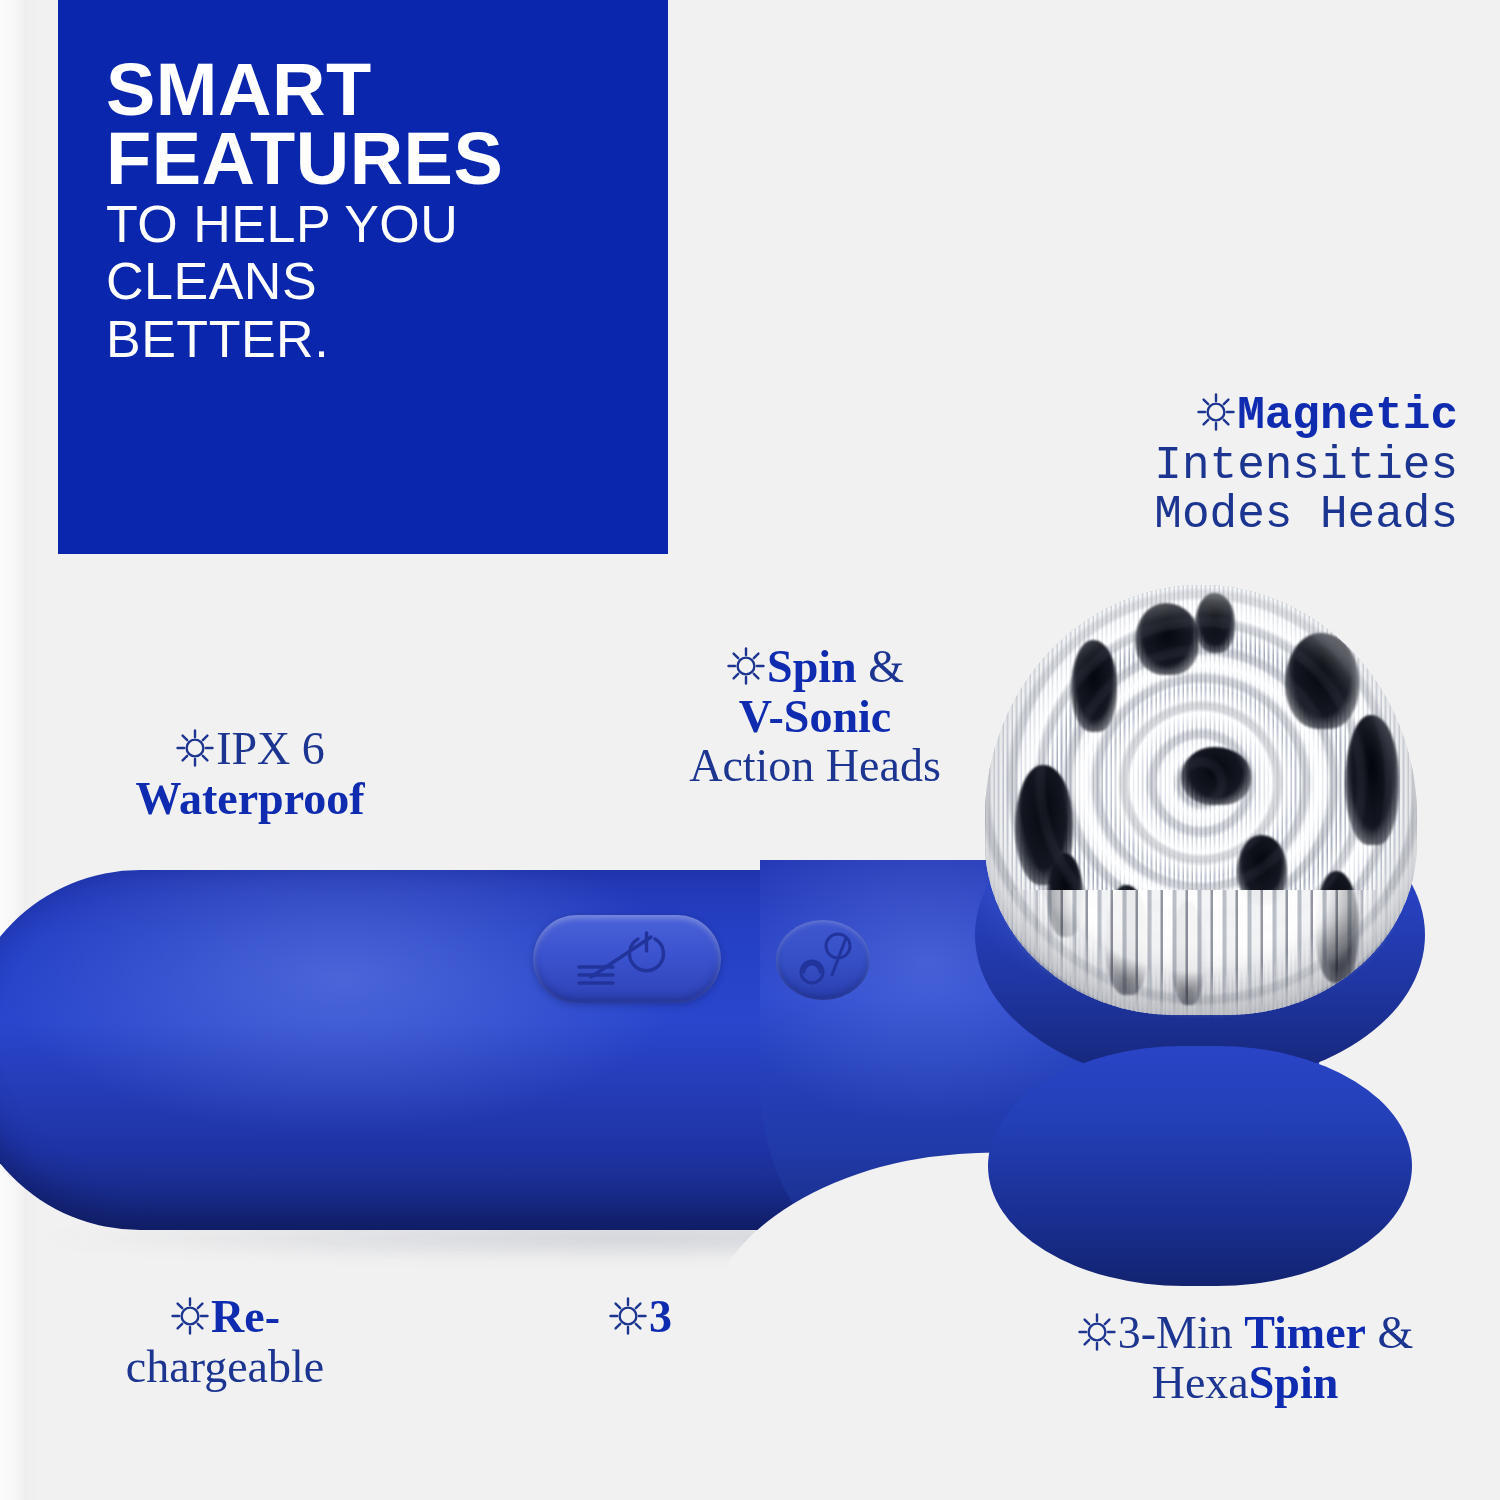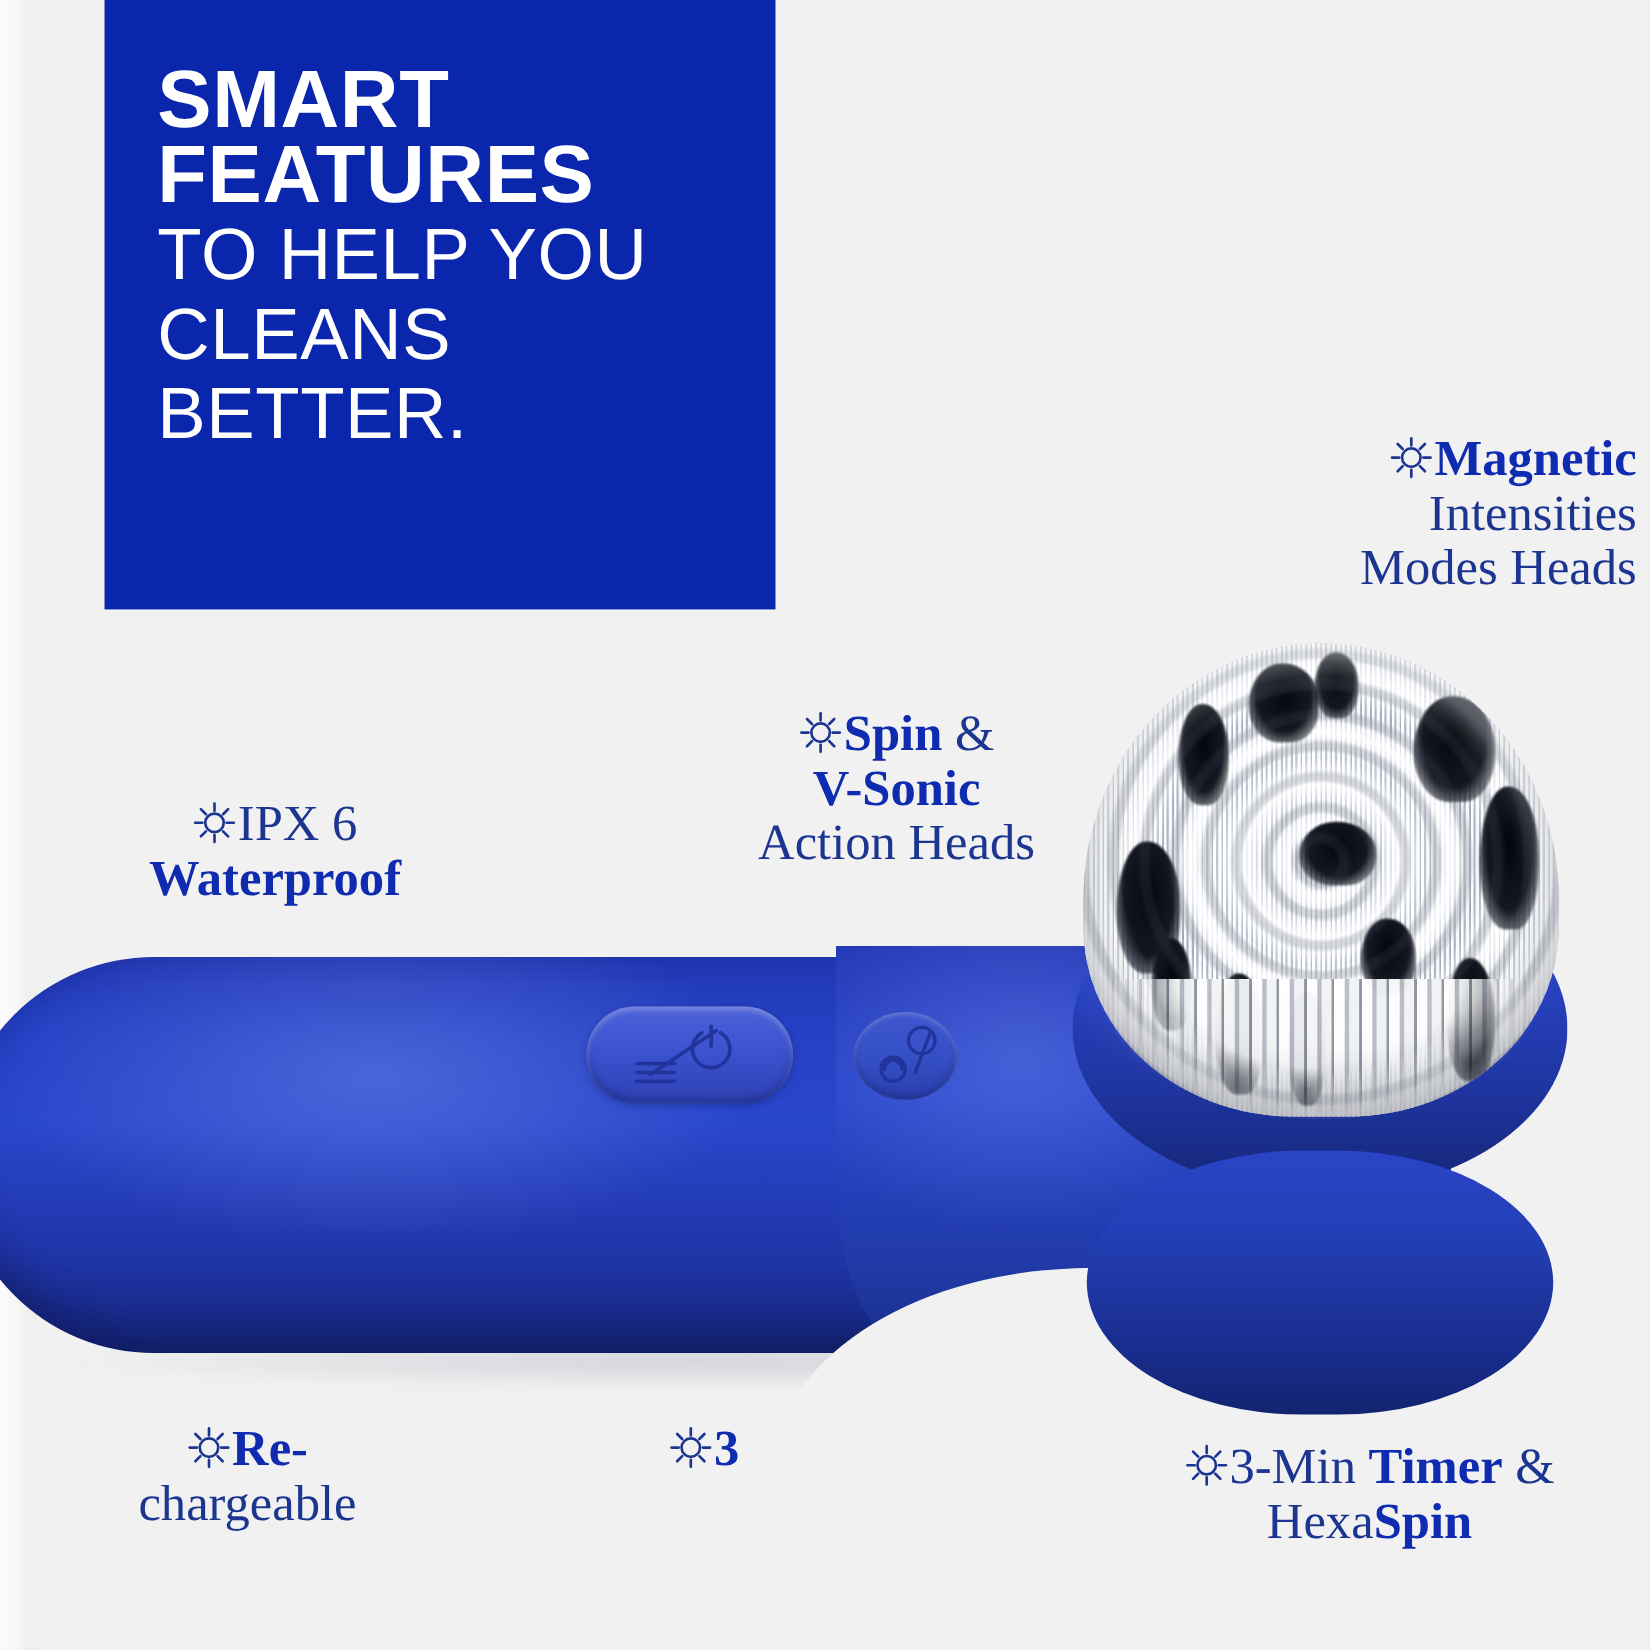--- a/index.html
+++ b/index.html
@@ -33,36 +33,35 @@
   
   .headline-box {
     position: absolute;
     left: 58px;
     top: 0;
     width: 610px;
     height: 554px;
     background: #0a26ad;
     box-sizing: border-box;
     padding: 56px 0 0 48px;
-    margin-left: 37px;
   }
   .headline-strong {
     font-family: "Liberation Sans", "DejaVu Sans", sans-serif;
     font-weight: bold;
     color: #ffffff;
     font-size: 74px;
     line-height: 0.93;
     letter-spacing: 0.5px;
     margin: 0;
   }
   .headline-light {
     font-family: "Liberation Sans", "DejaVu Sans", sans-serif;
     font-weight: normal;
     color: #ffffff;
-    font-size: 66px;
+    font-size: 52px;
     line-height: 1.03;
     letter-spacing: 0.5px;
     margin: 4px 0 0 0;
   }
 
   
   .feature {
     position: absolute;
     color: #1e3a8f;
     line-height: 1.08;
@@ -347,21 +346,21 @@
             <line x1="56" y1="55" x2="70" y2="18"></line>
             <circle cx="36" cy="52" r="11"></circle>
             <path d="M28 52 a8 8 0 0 1 16 0"></path>
           </g>
         </svg>
       </div>
     </div>
 
   </div>
 
-  <div class="feature right" style="left:1070px; top:392px; width:418px;">
+  <div class="feature right" style="left:1040px; top:392px; width:418px;font-family:Liberation Mono, monospace;">
     <div class="ln">
       <span class="sun-icon">
         <svg viewBox="0 0 40 40">
           <g stroke="#1c3590" stroke-width="2.4" fill="none" stroke-linecap="round">
             <circle cx="20" cy="20" r="8.4"></circle>
             <line x1="20" y1="2.5" x2="20" y2="9"></line>
             <line x1="20" y1="31" x2="20" y2="37.5"></line>
             <line x1="2.5" y1="20" x2="9" y2="20"></line>
             <line x1="31" y1="20" x2="37.5" y2="20"></line>
             <line x1="7.6" y1="7.6" x2="12.2" y2="12.2"></line>

